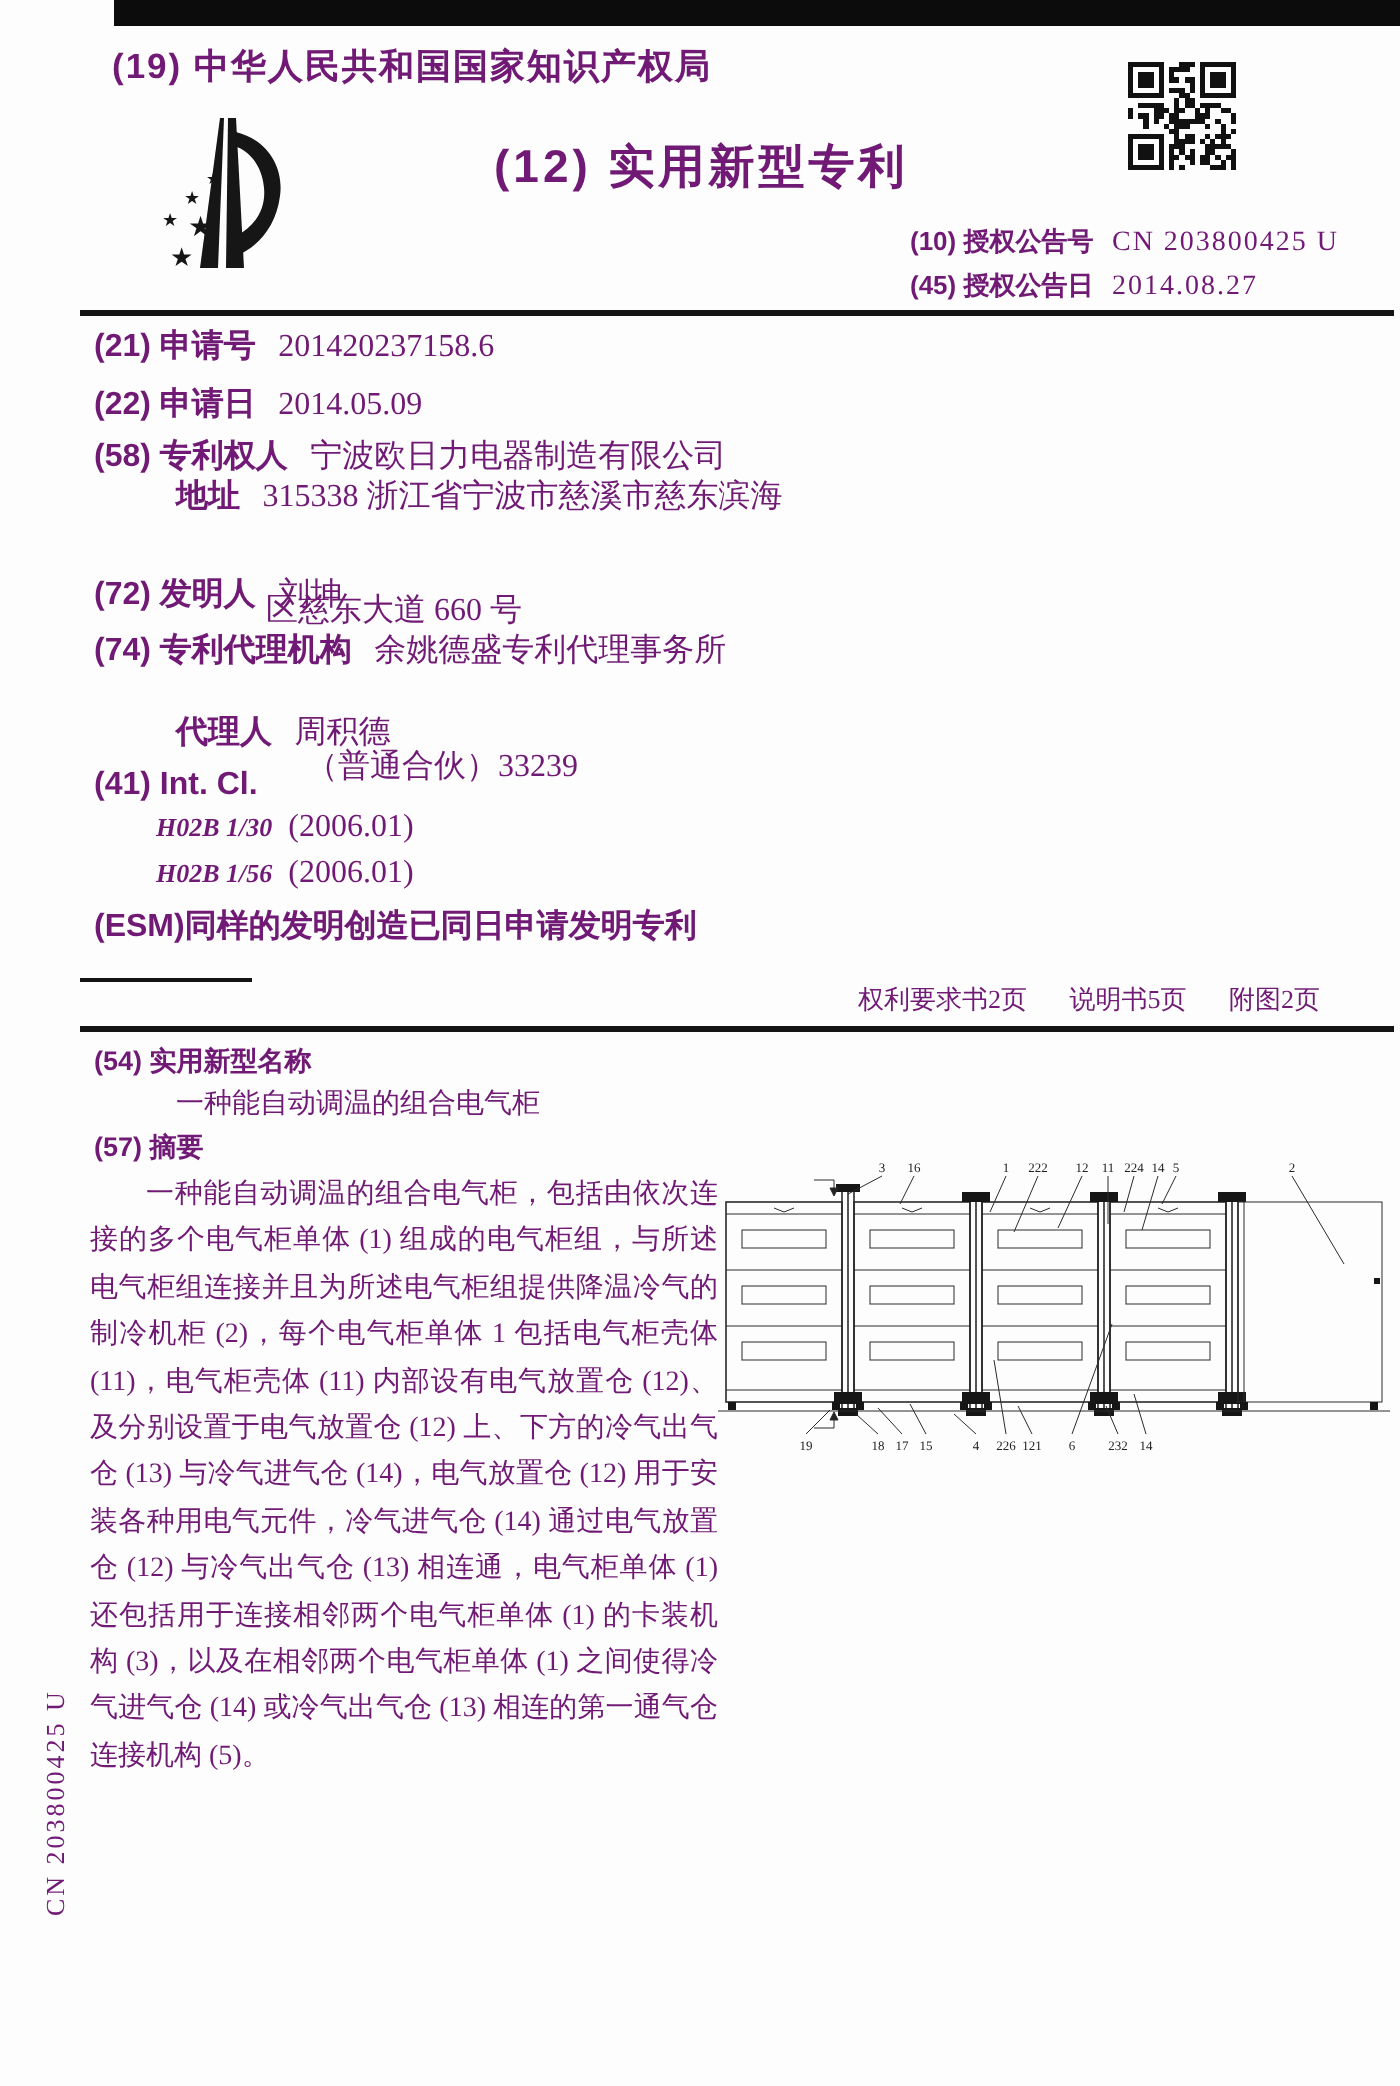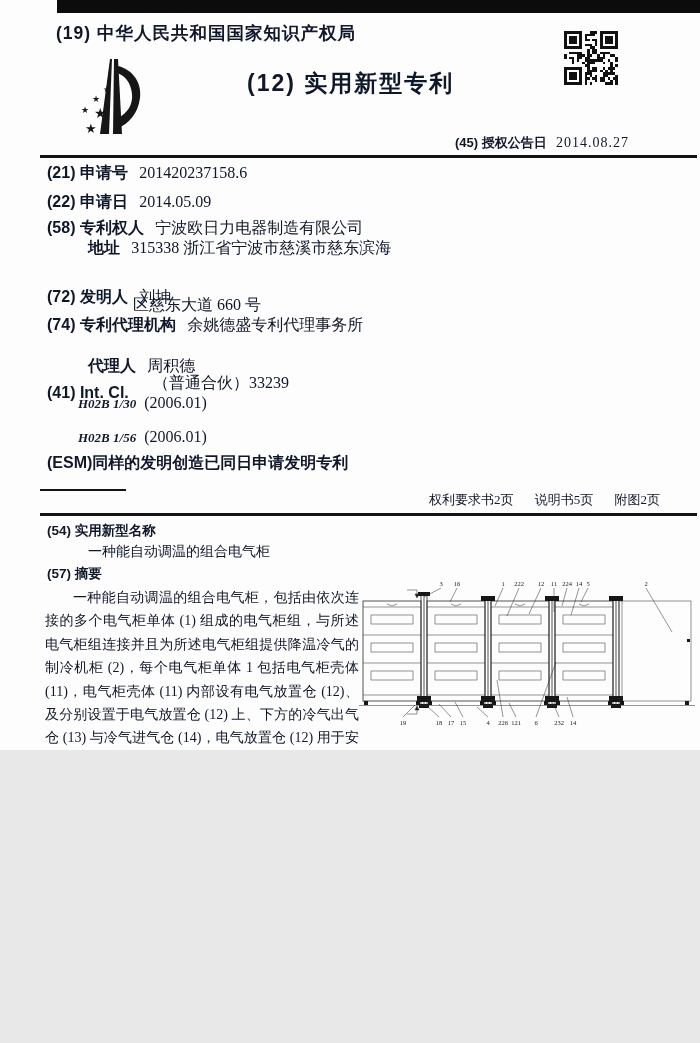--- a/index.html
+++ b/index.html
@@ -1,17 +1,17 @@
 <!DOCTYPE html>
 <html><head>
 <meta charset="utf-8">
 <style>
   html,body{margin:0;padding:0;background:#e8e8e8;}
-  .page{position:relative;width:700px;height:750px;background:#fdfdfd;overflow:hidden;
-        font-family:"Liberation Serif",serif;color:#0f172a;}
+  .page{position:relative;width:700px;height:1043px;background:#fdfdfd;overflow:hidden;
+        font-family:"Liberation Serif",serif;color:#701a75;}
   .lbl{font-family:"Liberation Sans",sans-serif;font-weight:bold;}
   .val{font-family:"Liberation Serif",serif;}
   .topbar{position:absolute;left:57px;right:0;top:0;height:13px;background:#0c0c0c;}
   .office{position:absolute;left:56px;top:21px;font-size:17.5px;letter-spacing:1px;}
   .doctype{position:absolute;left:247px;top:68px;font-size:23px;letter-spacing:2px;}
   .publine{position:absolute;left:455px;font-size:13px;white-space:nowrap;}
   .publine .lbl{font-size:13px;}
   .publine .val{font-size:14px;letter-spacing:1px;margin-left:6px;}
   .rule{position:absolute;background:#141414;}
   .row{position:absolute;left:47px;font-size:13px;white-space:nowrap;}
@@ -191,20 +191,24 @@
       <rect x="1" y="1" width="5" height="5" fill="#fdfdfd"></rect>
       <rect x="2" y="2" width="3" height="3" fill="#111"></rect>
       <rect x="14" y="0" width="7" height="7" fill="#111"></rect>
       <rect x="15" y="1" width="5" height="5" fill="#fdfdfd"></rect>
       <rect x="16" y="2" width="3" height="3" fill="#111"></rect>
       <rect x="0" y="14" width="7" height="7" fill="#111"></rect>
       <rect x="1" y="15" width="5" height="5" fill="#fdfdfd"></rect>
       <rect x="2" y="16" width="3" height="3" fill="#111"></rect>
     </svg>
 
+  <div class="publine" style="top:112px">
+    <span class="lbl">(10) 授权公告号</span>
+    <span class="val">CN 203800425 U</span>
+  </div>
   <div class="publine" style="top:134px">
     <span class="lbl">(45) 授权公告日</span>
     <span class="val">2014.08.27</span>
   </div>
 
   <div class="rule" style="left:40px;top:155px;width:657px;height:3px;"></div>
 
   <div class="row" style="top:163px">
     <span class="lbl">(21) 申请号</span>
     <span class="val">201420237158.6</span>
@@ -235,21 +239,21 @@
   <div class="row ind" style="top:335px;left:145px">
     <span class="val">（普通合伙）33239</span>
   </div>
   <div class="row" style="top:356px;left:88px">
     <span class="lbl">代理人</span>
     <span class="val">周积德</span>
   </div>
   <div class="row" style="top:384px">
     <span class="lbl">(41) Int. Cl.</span>
   </div>
-  <div class="row" style="top:394px;left:78px">
+  <div class="row" style="top:405px;left:78px">
     <span class="itcode">H02B 1/30</span><span class="val">(2006.01)</span>
   </div>
   <div class="row" style="top:428px;left:78px">
     <span class="itcode">H02B 1/56</span><span class="val">(2006.01)</span>
   </div>
   <div class="row" style="top:453px">
     <span class="lbl">(ESM)同样的发明创造已同日申请发明专利</span>
   </div>
 
   <div class="pages">

